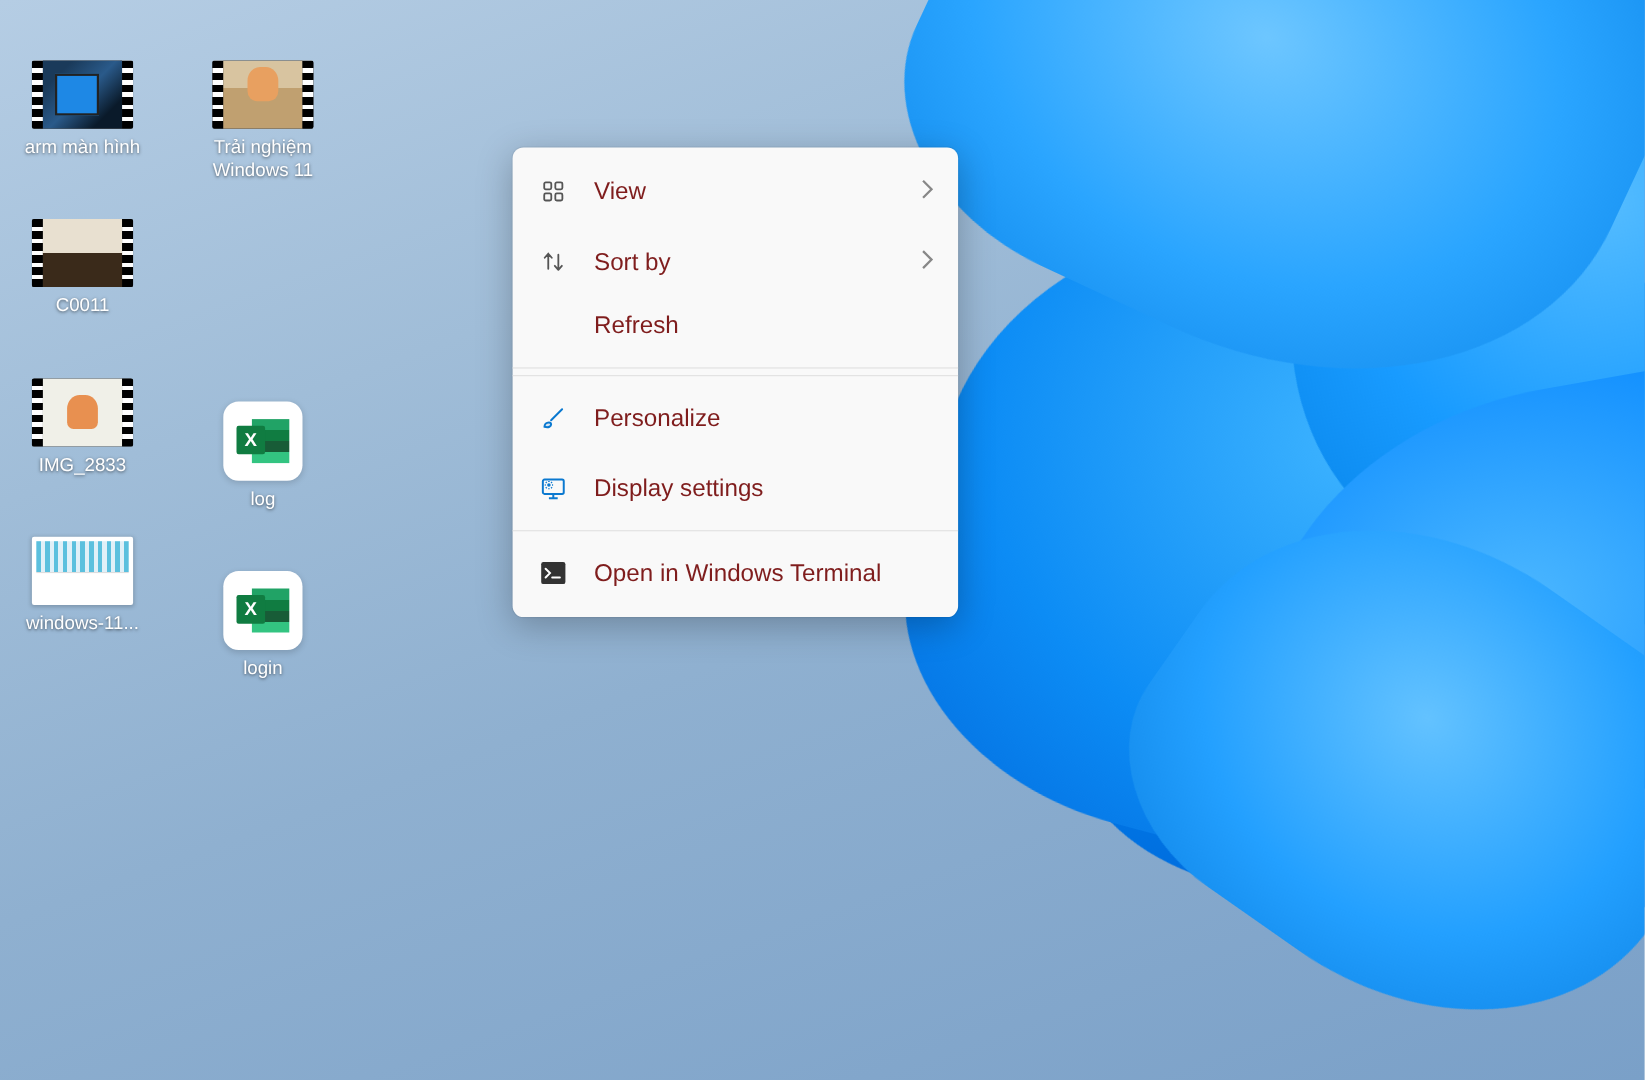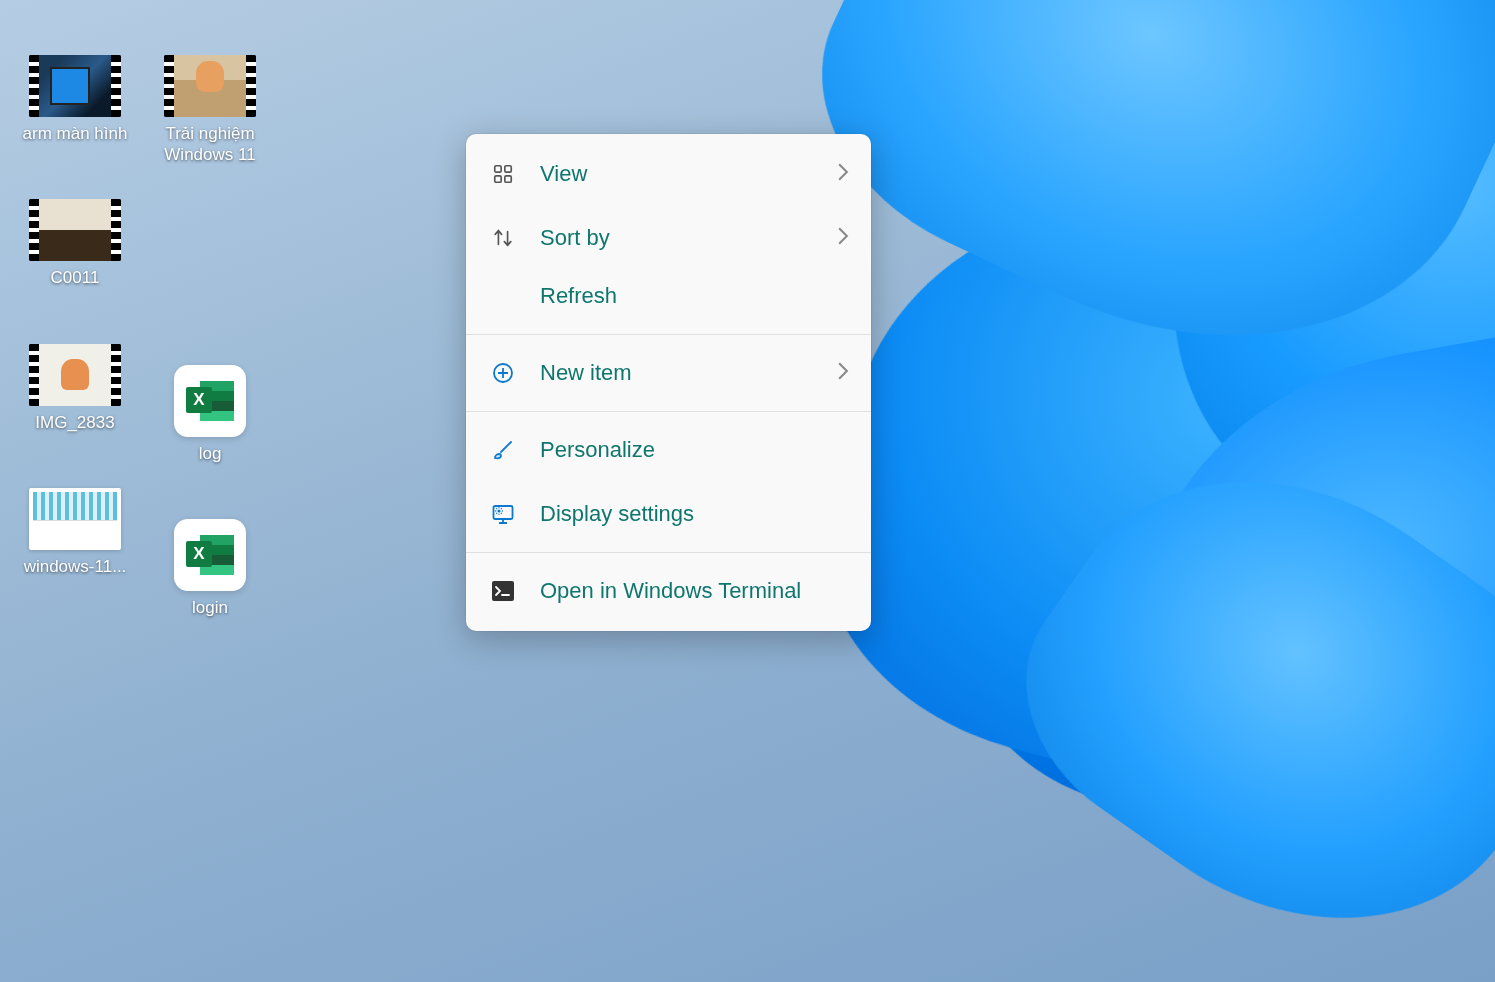--- a/index.html
+++ b/index.html
@@ -37,21 +37,21 @@
     .p5 { width: 600px; height: 480px; right: -50px; top: 450px; background: radial-gradient(ellipse at 40% 40%, #4db8ff 0%, #1592ff 55%, #0370d6 100%); transform: rotate(-10deg); }
     .p6 { width: 500px; height: 400px; right: 150px; top: 600px; background: radial-gradient(ellipse at 45% 40%, #63c2ff 0%, #23a0ff 55%, #0a7ee0 100%); transform: rotate(35deg); }
 
     
     .desktop-icons {
       position: absolute;
       top: 55px;
       left: 0;
       display: flex;
       flex-direction: row;
-      gap: 5px;
+      gap: 34px;
       padding-left: 10px;
     }
     .desktop-col {
       display: flex;
       flex-direction: column;
       gap: 55px;
       width: 130px;
       align-items: center;
     }
     .desktop-icon {
@@ -150,21 +150,21 @@
       position: relative;
     }
     .menu-icon {
       width: 30px; height: 30px; display: flex; align-items: center; justify-content: center;
       margin-right: 22px;
       flex-shrink: 0;
     }
     .menu-icon-spacer { width: 30px; margin-right: 22px; flex-shrink: 0; }
     .menu-label {
       font-size: 22px;
-      color: #0f766e;
+      color: #7f1d1d;
       flex: 1;
     }
     .menu-chevron {
       color: #888;
       font-size: 18px;
     }
     .menu-sep {
       height: 1px;
       background: #e0e0e0;
       margin: 6px 0;
@@ -282,34 +282,20 @@
     </span>
   </div>
 
   <div class="menu-item refresh-item">
     <span class="menu-icon-spacer"></span>
     <span class="menu-label">Refresh</span>
   </div>
 
   <div class="menu-sep"></div>
 
-  <div class="menu-item">
-    <span class="menu-icon">
-      <svg width="24" height="24" viewBox="0 0 24 24" fill="none" stroke="#0b79d0" stroke-width="1.8">
-        <circle cx="12" cy="12" r="9"></circle>
-          <path d="M12 7v10M7 12h10"></path>
-      </svg>
-    </span>
-    <span class="menu-label">New item</span>
-    <span class="menu-chevron">
-      <svg width="12" height="18" viewBox="0 0 8 14" fill="none" stroke="#888" stroke-width="1.6">
-          <path d="M1 1l6 6-6 6"></path>
-        </svg>
-    </span>
-  </div>
 
   <div class="menu-sep"></div>
 
   <div class="menu-item">
     <span class="menu-icon">
       <svg width="24" height="24" viewBox="0 0 24 24" fill="none" stroke="#0b79d0" stroke-width="1.8" stroke-linecap="round">
         <path d="M4 20c0-2 1.5-4 4-4 1.5 0 2 1 2 2 0 1.5-2 3-6 2z" fill="#0b79d0" fill-opacity="0.15"></path>
         <path d="M10 14L20 4"></path>
       </svg>
     </span>

